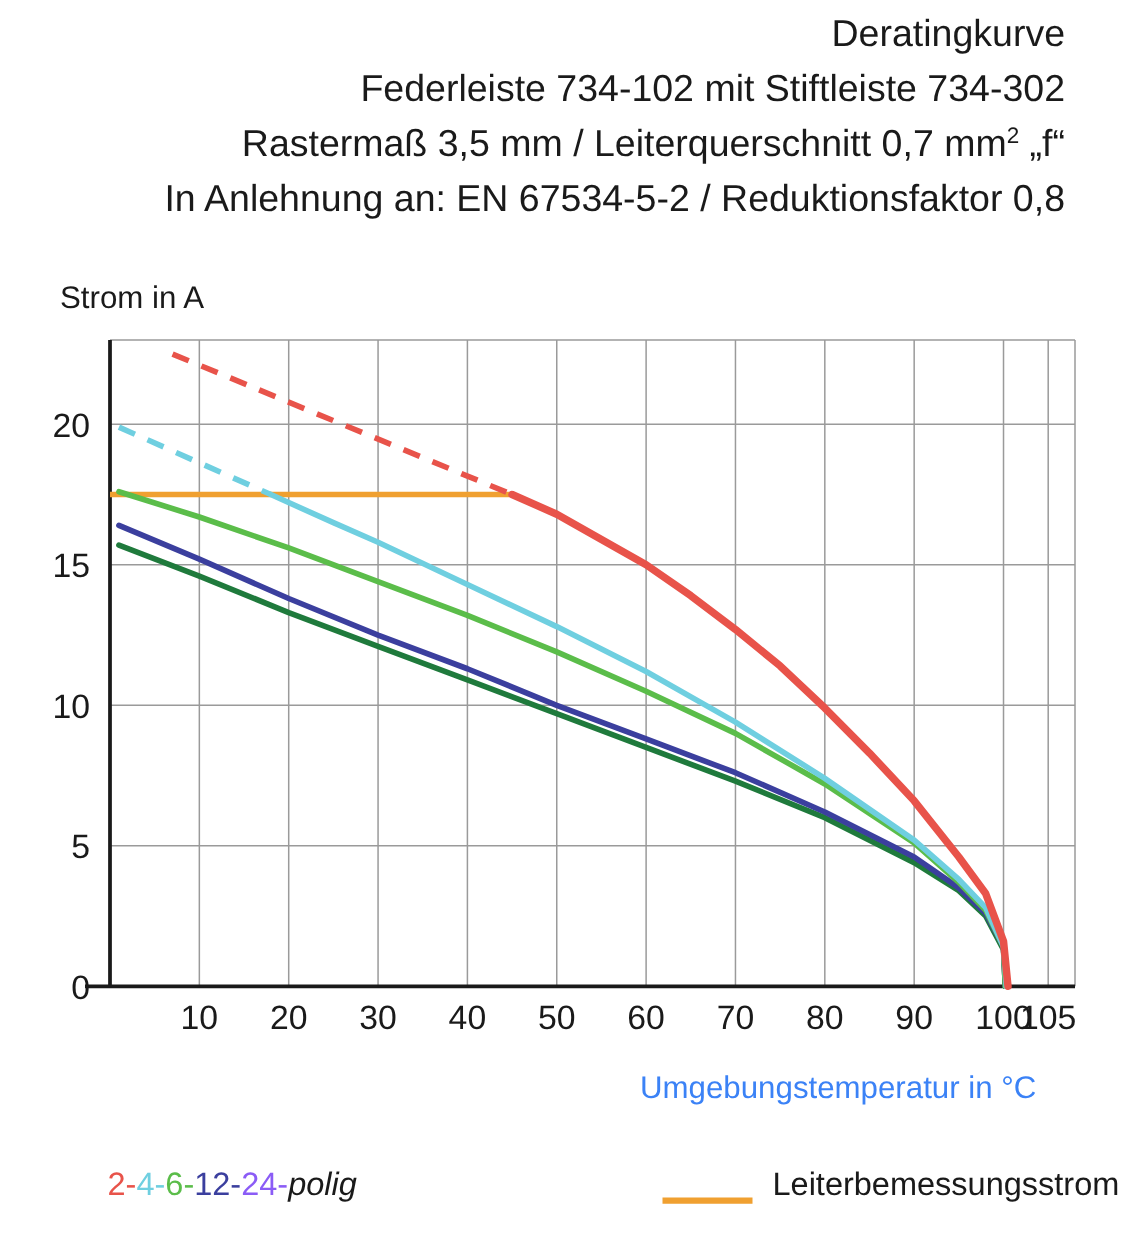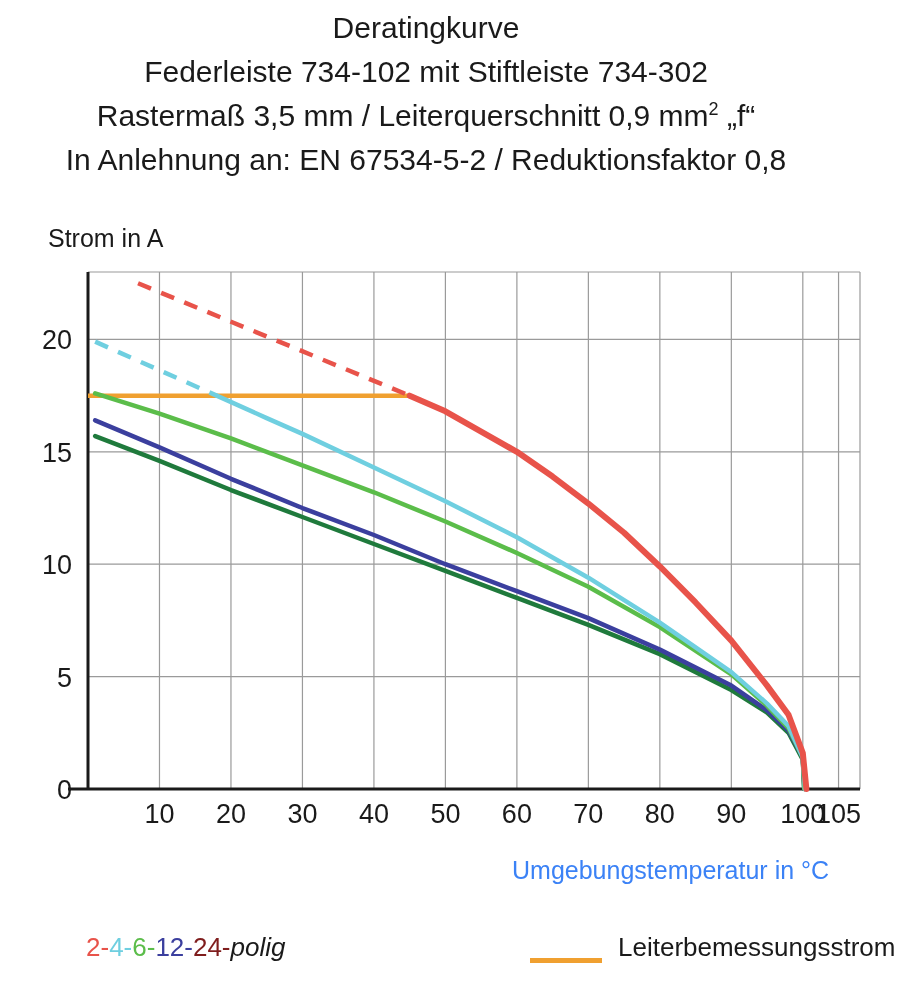--- a/index.html
+++ b/index.html
@@ -13,21 +13,21 @@
     position: relative;
     font-family: "Liberation Sans", sans-serif;
     color: #1a1a1a;
     overflow: hidden;
   }
   .title-block {
     position: absolute;
     top: 6px;
     left: 0;
     width: 852px;
-    text-align: center;
+    text-align: right;
   }
   .title-line {
     font-size: 30px;
     line-height: 44px;
     color: #1a1a1a;
     white-space: nowrap;
   }
   .title-line sup {
     font-size: 18px;
     vertical-align: super;
@@ -77,21 +77,21 @@
     left: 86px;
     top: 0;
     font-size: 26px;
     white-space: nowrap;
   }
   .legend-left span { margin: 0; }
   .c2 { color: #e8534a; }
   .c4 { color: #6fcfe0; }
   .c6 { color: #5bbd4a; }
   .c12 { color: #3b3f9e; }
-  .c24 { color: #7f1d1d; }
+  .c24 { color: #8b5cf6; }
   .legend-polig { color: #1a1a1a; font-style: italic; }
   .legend-right {
     position: absolute;
     left: 530px;
     top: 0;
     display: flex;
     align-items: flex-end;
     white-space: nowrap;
   }
   .legend-swatch {
@@ -105,21 +105,21 @@
     font-size: 26px;
     color: #1a1a1a;
   }
 </style>
 </head>
 <body>
 
 <div class="title-block">
   <div class="title-line">Deratingkurve</div>
   <div class="title-line">Federleiste 734-102 mit Stiftleiste 734-302</div>
-  <div class="title-line"><span>Rastermaß 3,5 mm / Leiterquerschnitt 0,9 mm</span><sup>2</sup><span> „f“</span></div>
+  <div class="title-line"><span>Rastermaß 3,5 mm / Leiterquerschnitt 0,7 mm</span><sup>2</sup><span> „f“</span></div>
   <div class="title-line">In Anlehnung an: EN 67534-5-2 / Reduktionsfaktor 0,8</div>
 </div>
 
 <div class="y-axis-title">Strom in A</div>
 <div class="x-axis-title">Umgebungstemperatur in °C</div>
 
 <div class="plot-wrap">
   <svg class="chart" width="917" height="1000" id="chart-svg">
       <line x1="159.48148148148147" y1="272" x2="159.48148148148147" y2="789" stroke="#9a9a9a" stroke-width="1.2"></line>
       <line x1="230.96296296296296" y1="272" x2="230.96296296296296" y2="789" stroke="#9a9a9a" stroke-width="1.2"></line>

